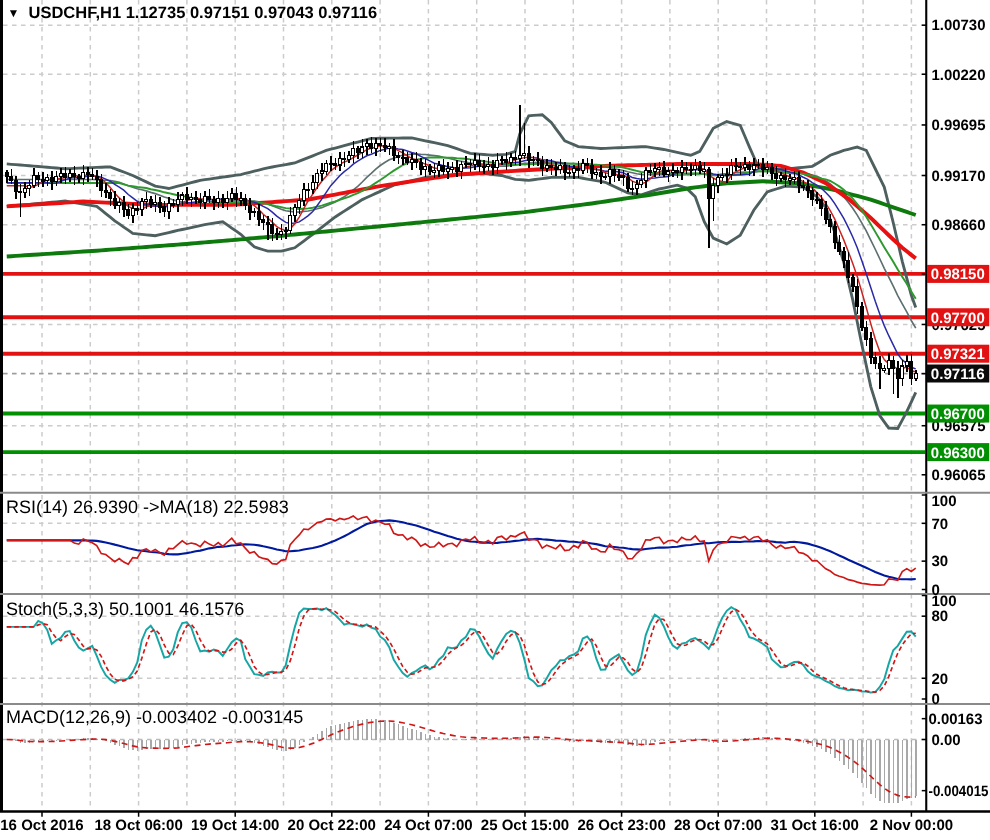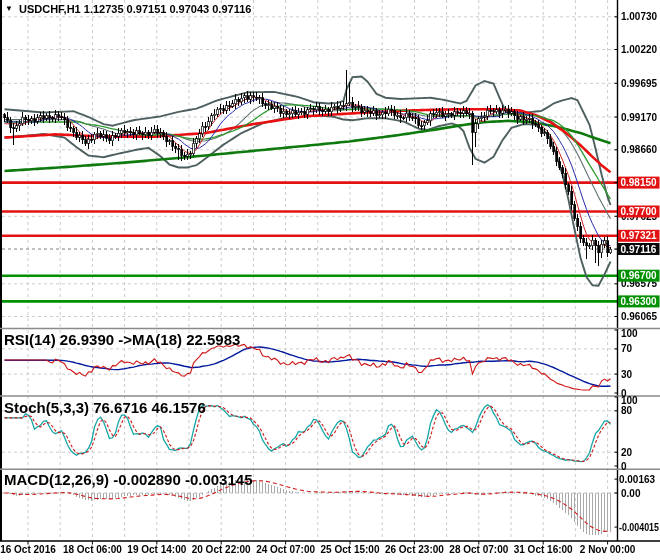--- a/index.html
+++ b/index.html
@@ -1,38 +1,38 @@
 <!DOCTYPE html>
 <html><head>
 <meta charset="utf-8">
 <style>
   html,body{margin:0;padding:0;background:#fff;}
   body{width:660px;height:560px;overflow:hidden;font-family:"Liberation Sans",sans-serif;}
   #chart-window{position:relative;width:660px;height:560px;background:#fff;}
   #plot{position:absolute;left:0;top:0;}
-  .hdr{position:absolute;font-size:15px;color:#000;white-space:pre;z-index:3;font-weight:bold;}
+  .hdr{position:absolute;font-size:12px;color:#000;white-space:pre;z-index:3;}
   #main-header{top:3px;left:19px;font-size:11px;font-weight:700;}
   #symbol-dropdown{position:absolute;top:4px;left:5px;font-size:8px;color:#000;z-index:3;}
   #rsi-header{top:331px;left:4px;}
   #stoch-header{top:399px;left:4px;}
   #macd-header{top:471px;left:4px;}
   svg text{font-family:"Liberation Sans",sans-serif;font-size:10px;fill:#000;}
   text.axlbl{font-weight:700;}
   text.badgetxt{fill:#fff;font-weight:700;}
   text.timelbl{font-weight:700;text-anchor:middle;}
 </style>
 </head>
 <body>
 
 <div id="chart-window">
   <span id="symbol-dropdown">▼</span>
   <div id="main-header" class="hdr">USDCHF,H1 1.12735 0.97151 0.97043 0.97116</div>
   <div id="rsi-header" class="hdr">RSI(14) 26.9390 -&gt;MA(18) 22.5983</div>
-  <div id="stoch-header" class="hdr">Stoch(5,3,3) 76.6716 46.1576</div>
-  <div id="macd-header" class="hdr">MACD(12,26,9) -0.002890 -0.003145</div>
+  <div id="stoch-header" class="hdr">Stoch(5,3,3) 50.1001 46.1576</div>
+  <div id="macd-header" class="hdr">MACD(12,26,9) -0.003402 -0.003145</div>
   <svg id="plot" width="660" height="560">
       <defs>
         <clipPath id="cpMain">
           <rect x="2" y="0" width="615" height="327.5"></rect>
         </clipPath>
         <clipPath id="cpRsi">
           <rect x="2" y="329.5" width="615" height="66"></rect>
         </clipPath>
         <clipPath id="cpSt">
           <rect x="2" y="396.5" width="615" height="72.5"></rect>

